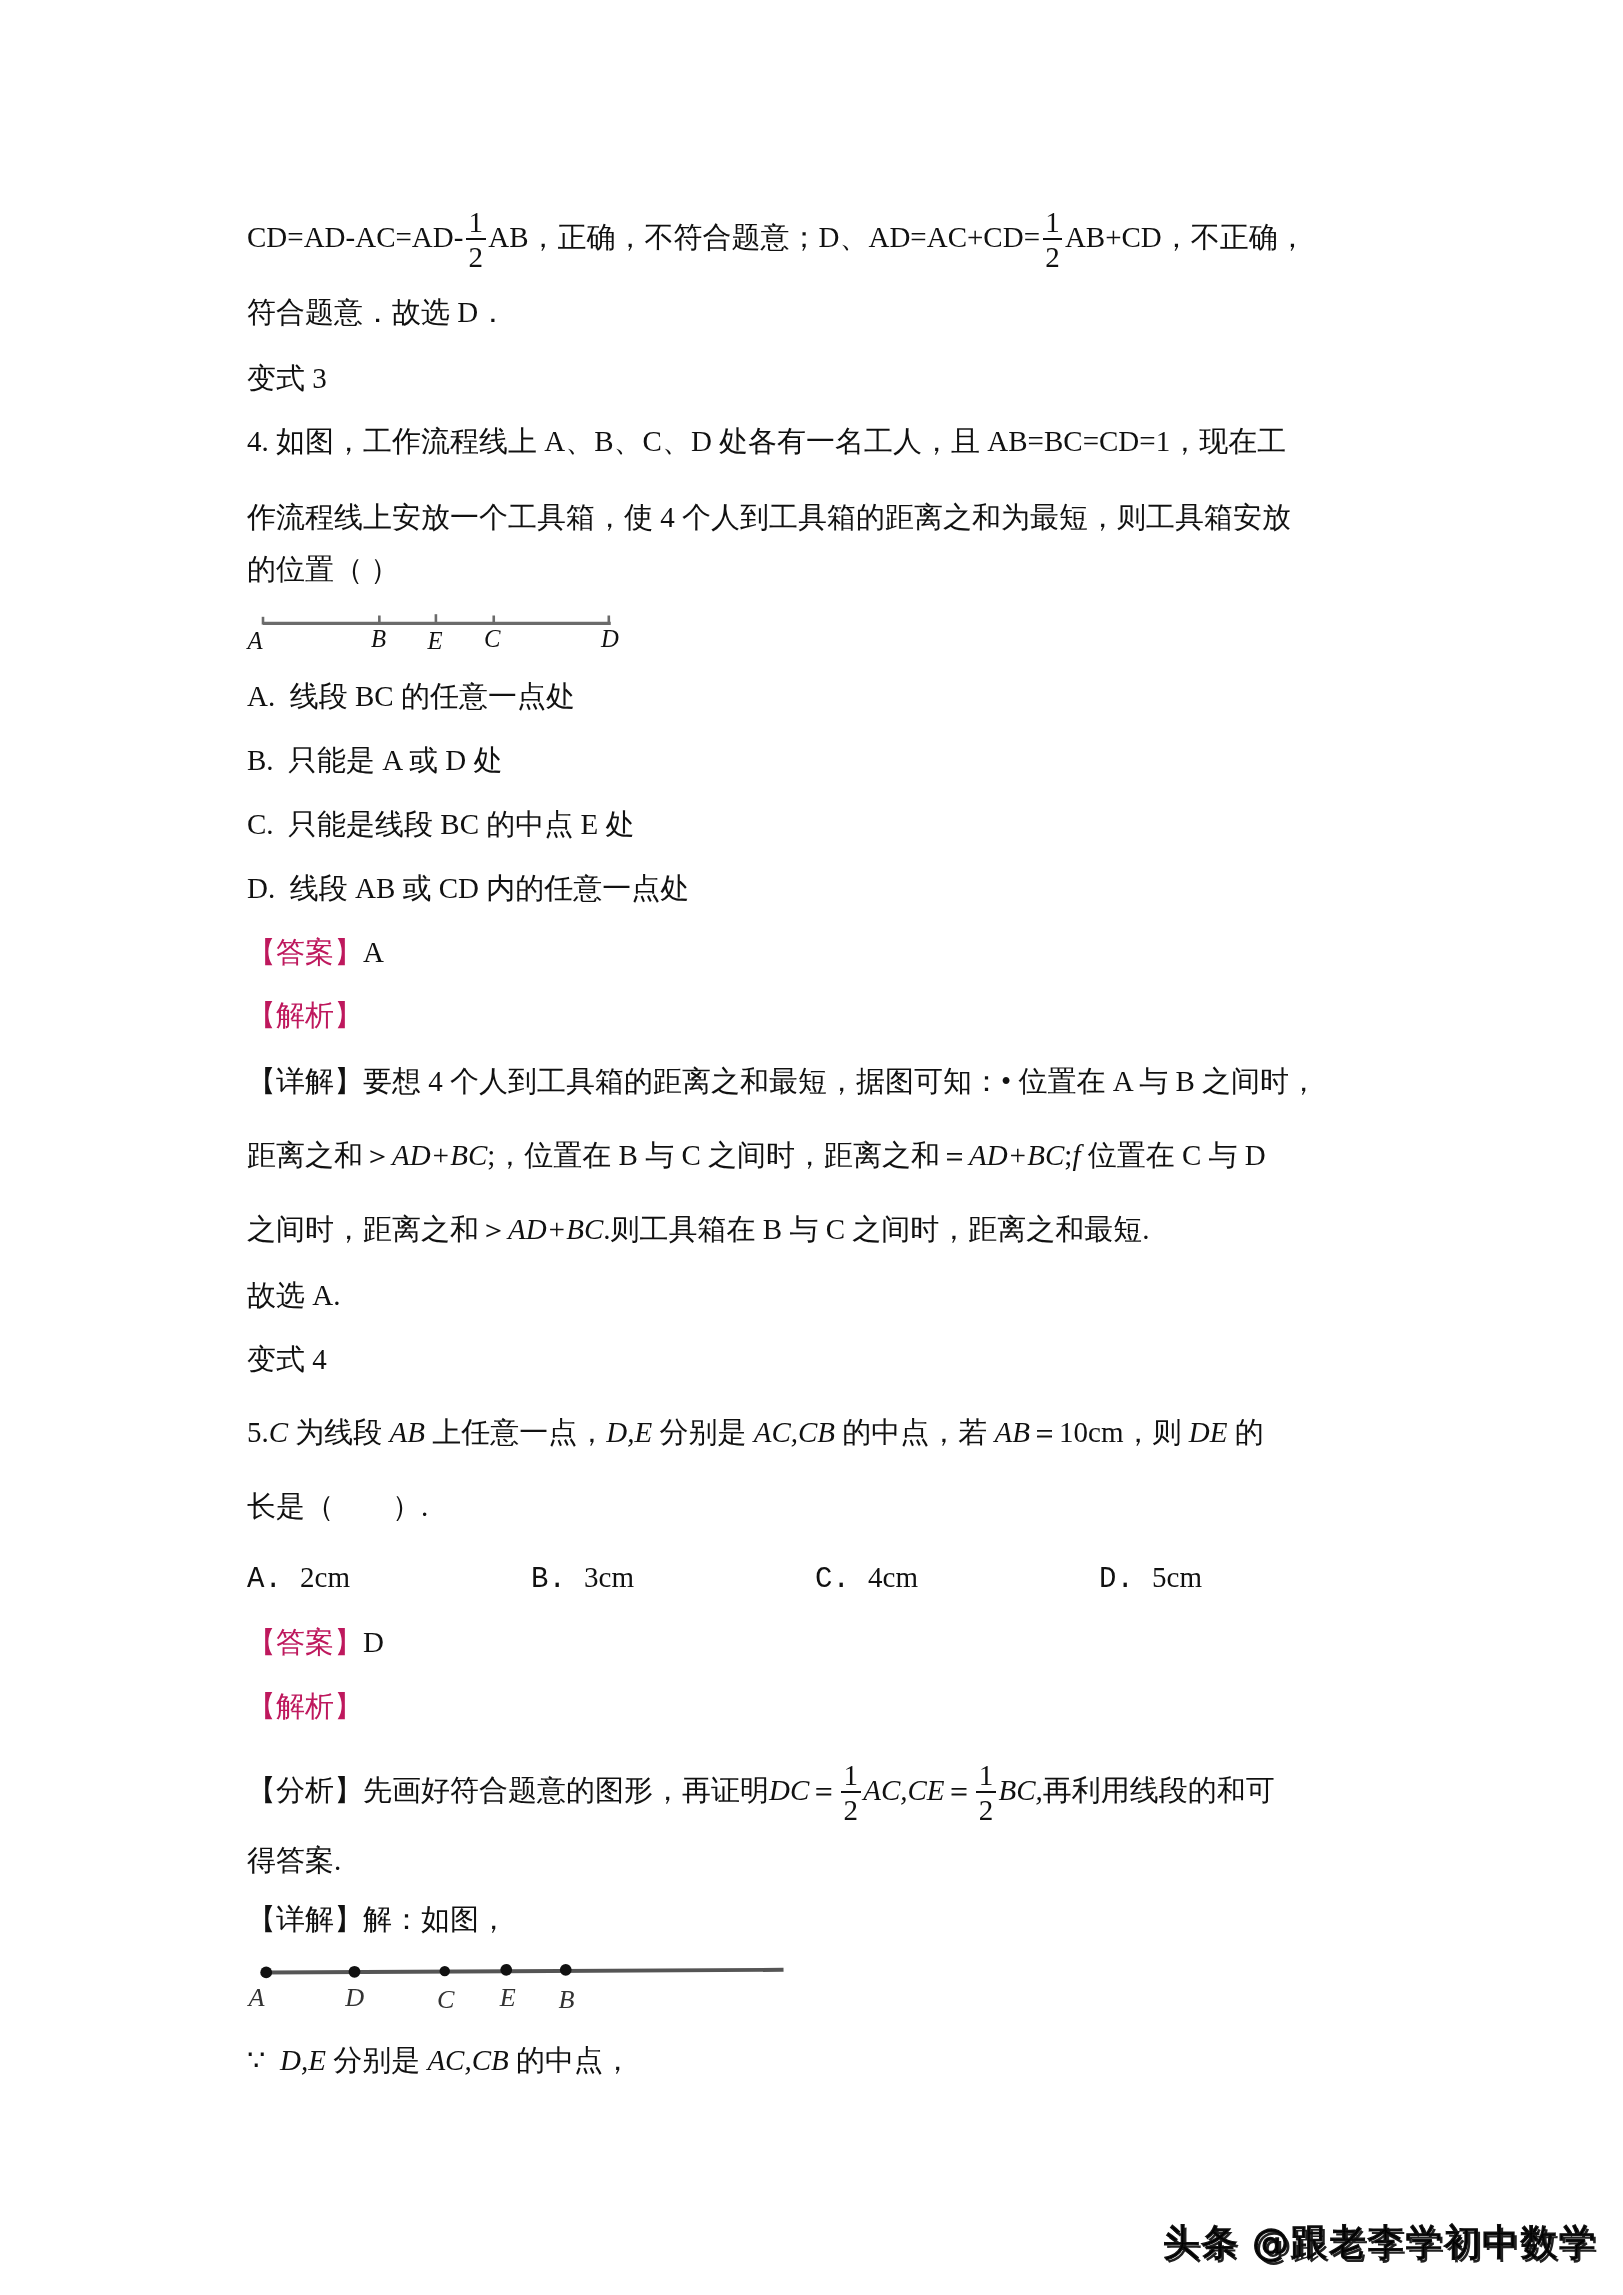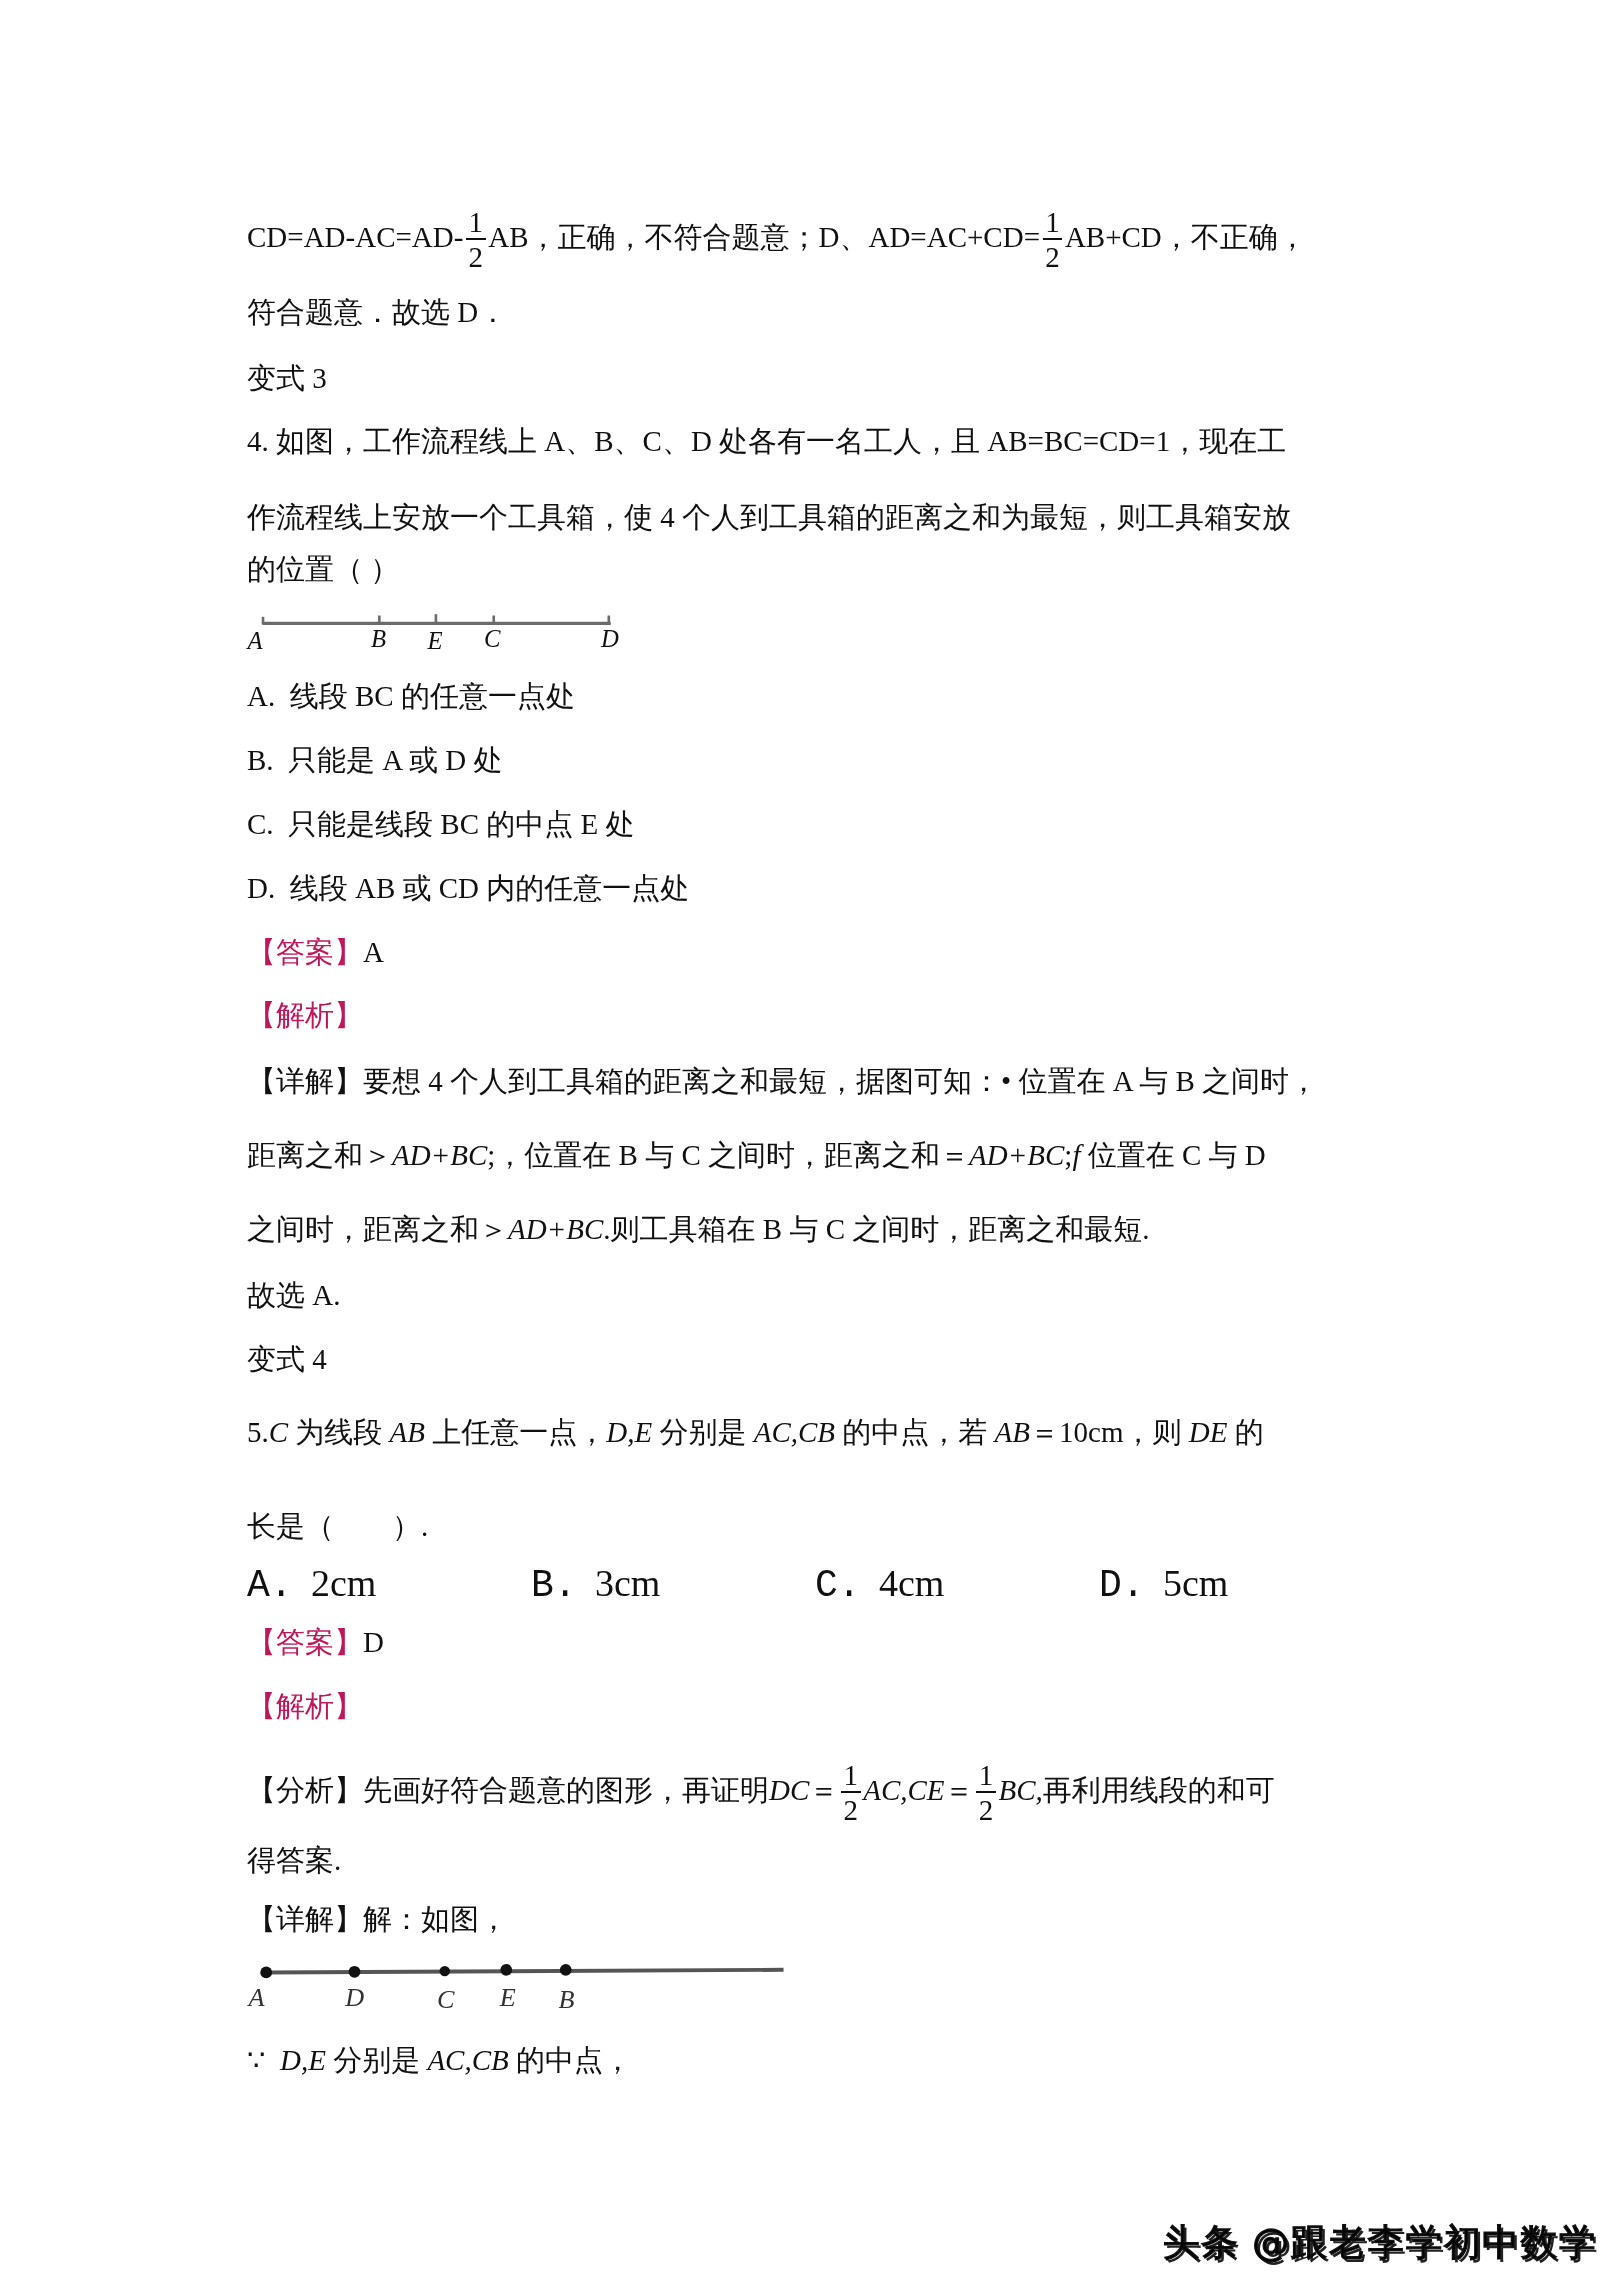--- a/index.html
+++ b/index.html
@@ -5,21 +5,21 @@
   html, body { margin: 0; padding: 0; background: #ffffff; }
   body { width: 1623px; height: 2295px; position: relative; overflow: hidden;
          font-family: "Liberation Serif", "DejaVu Serif", serif; color: #111; }
   .line { position: absolute; left: 247px; font-size: 29px; line-height: 39px; white-space: nowrap; }
   .blue { color: #be185d; }
   .it { font-style: italic; }
   .frac { display: inline-block; vertical-align: middle; text-align: center; margin: 0 2.6px; line-height: 1; }
   .frac span { display: block; font-size: 29px; }
   .frac .num { border-bottom: 2px solid #111; padding: 0 2.6px 1.3px; }
   .frac .den { padding-top: 2.6px; }
-  .opts4 { position: absolute; top: 1561px; left: 247px; font-size: 38px; display: flex; justify-content: space-between; }
+  .opts4 { position: absolute; top: 1561px; left: 247px; font-size: 29px; display: flex; justify-content: space-between; }
   .opts4 .opt { width: 284px; }
   .opts4 .opt .lbl { font-family: "Liberation Mono", "DejaVu Sans Mono", monospace; margin-right: 18.3px; }
   .diagram { position: absolute; }
   .watermark { position: absolute; right: 26px; bottom: 27.5px; font-family: "DejaVu Sans", sans-serif;
                font-size: 37px; color: #000000; -webkit-text-stroke: 1.3px #111;
                text-shadow: 2.6px 2.6px 0 #222; letter-spacing: 1.3px; }
 </style>
 </head>
 <body>
 
@@ -57,21 +57,21 @@
 <div class="line" style="top:933px;"><span class="blue">【答案】</span><span>A</span></div>
 <div class="line" style="top:996px;"><span class="blue">【解析】</span></div>
 
 <div class="line" style="top:1062px;"><span>【详解】</span><span>要想 4 个人到工具箱的距离之和最短，据图可知：• 位置在 A 与 B 之间时，</span></div>
 <div class="line" style="top:1136px;"><span>距离之和＞</span><span class="it">AD+BC</span><span>;，位置在 B 与 C 之间时，距离之和＝</span><span class="it">AD+BC</span><span>;</span><span class="it">f</span><span> 位置在 C 与 D</span></div>
 <div class="line" style="top:1210px;"><span>之间时，距离之和＞</span><span class="it">AD+BC</span><span>.则工具箱在 B 与 C 之间时，距离之和最短.</span></div>
 <div class="line" style="top:1276px;">故选 A.</div>
 
 <div class="line" style="top:1340px;">变式 4</div>
 <div class="line" style="top:1413px;"><span>5.</span><span class="it">C</span><span> 为线段 </span><span class="it">AB</span><span> 上任意一点，</span><span class="it">D,E</span><span> 分别是 </span><span class="it">AC,CB</span><span> 的中点，若 </span><span class="it">AB</span><span>＝10cm，则 </span><span class="it">DE</span><span> 的</span></div>
-<div class="line" style="top:1487px;margin-top:20px;">长是（　　）.</div>
+<div class="line" style="top:1487px;">长是（　　）.</div>
 
 <div class="opts4">
   <div class="opt"><span class="lbl">A.</span><span>2cm</span></div>
   <div class="opt"><span class="lbl">B.</span><span>3cm</span></div>
   <div class="opt"><span class="lbl">C.</span><span>4cm</span></div>
   <div class="opt"><span class="lbl">D.</span><span>5cm</span></div>
 </div>
 
 <div class="line" style="top:1623px;"><span class="blue">【答案】</span><span>D</span></div>
 <div class="line" style="top:1687px;"><span class="blue">【解析】</span></div>

